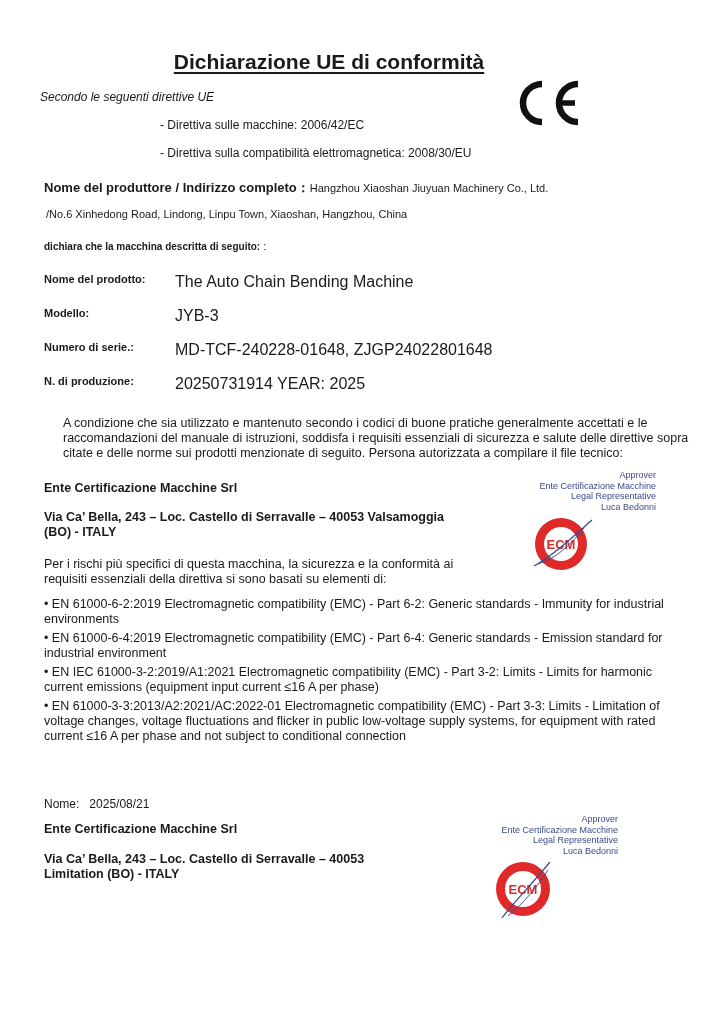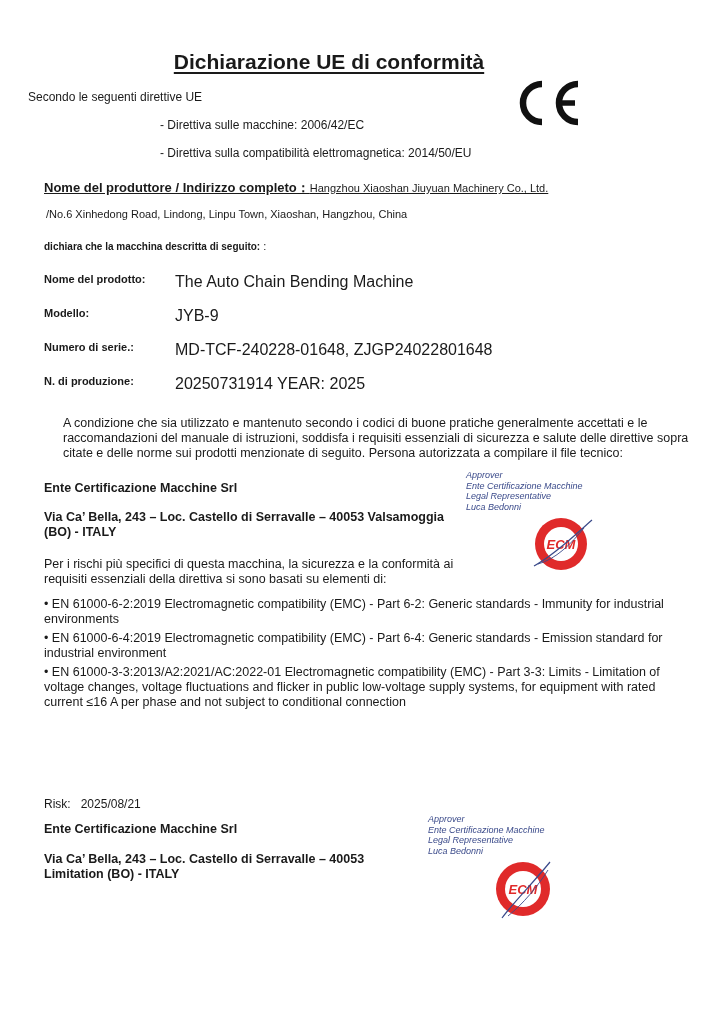--- a/index.html
+++ b/index.html
@@ -8,53 +8,53 @@
   .title { left:0; width:658px; top:50px; text-align:center; font-size:21px; font-weight:bold; text-decoration:underline; text-underline-offset:3px; }
   .t12 { font-size:12px; }
   .t11 { font-size:11px; }
   .b { font-weight:bold; }
   .ce { left:512px; top:80px; }
   .row-label { left:44px; font-size:11px; font-weight:bold; }
   .row-value { left:175px; font-size:16px; }
   .para { left:44px; width:650px; font-size:12.5px; line-height:15px; }
   .list { left:44px; width:650px; font-size:12.5px; line-height:15px; }
   .list .li { margin-bottom:4px; }
-  .stamp { width:190px; text-align:left; font-size:9px; line-height:10.5px; color:#3a4a8a;font-style:italic; }
+  .stamp { width:190px; text-align:right; font-size:9px; line-height:10.5px; color:#3a4a8a; }
   .seal { margin:2px auto 0; display:block; }
 </style>
 </head>
 <body>
 
 <div class="abs title">Dichiarazione UE di conformità</div>
 
-<div class="abs t12" style="left:28px;top:90px;">Secondo le seguenti direttive UE</div>
+<div class="abs t12" style="left:40px;top:90px;font-style:italic;">Secondo le seguenti direttive UE</div>
 <div class="abs t12" style="left:160px;top:118px;">- Direttiva sulle macchine: 2006/42/EC</div>
-<div class="abs t12" style="left:160px;top:146px;">- Direttiva sulla compatibilità elettromagnetica: 2014/50/EU</div>
+<div class="abs t12" style="left:160px;top:146px;">- Direttiva sulla compatibilità elettromagnetica: 2008/30/EU</div>
 
 <div class="abs ce">
   <svg width="72" height="46" viewBox="0 0 72 46">
     <path d="M30 4 A19 19 0 1 0 30 42" fill="none" stroke="#111" stroke-width="6.5"></path>
     <path d="M66 4 A19 19 0 1 0 66 42" fill="none" stroke="#111" stroke-width="6.5"></path>
     <line x1="48" y1="23" x2="63" y2="23" stroke="#111" stroke-width="5.5"></line>
   </svg>
 </div>
 
-<div class="abs" style="left:44px;top:178px;white-space:nowrap;text-decoration:underline;">
+<div class="abs" style="left:44px;top:178px;white-space:nowrap;">
   <span class="b" style="font-size:13px;">Nome del produttore / Indirizzo completo：</span><span style="font-size:11px;">Hangzhou Xiaoshan Jiuyuan Machinery Co., Ltd.</span>
 </div>
 <div class="abs t11" style="left:46px;top:208px;">/No.6 Xinhedong Road, Lindong, Linpu Town, Xiaoshan, Hangzhou, China</div>
 
 <div class="abs" style="left:44px;top:236px;white-space:nowrap;">
   <span class="b" style="font-size:10px;">dichiara che la macchina descritta di seguito:</span><span style="font-size:11px;"> :</span>
 </div>
 
 <div class="abs row-label" style="top:273px;">Nome del prodotto:</div>
 <div class="abs row-value" style="top:273px;">The Auto Chain Bending Machine</div>
 <div class="abs row-label" style="top:307px;">Modello:</div>
-<div class="abs row-value" style="top:307px;">JYB-9</div>
+<div class="abs row-value" style="top:307px;">JYB-3</div>
 <div class="abs row-label" style="top:341px;">Numero di serie.:</div>
 <div class="abs row-value" style="top:341px;">MD-TCF-240228-01648, ZJGP24022801648</div>
 <div class="abs row-label" style="top:375px;">N. di produzione:</div>
 <div class="abs row-value" style="top:375px;">20250731914 YEAR: 2025</div>
 
 <div class="abs para" style="top:416px;margin-left:19px;">A condizione che sia utilizzato e mantenuto secondo i codici di buone pratiche generalmente accettati e le raccomandazioni del manuale di istruzioni, soddisfa i requisiti essenziali di sicurezza e salute delle direttive sopra citate e delle norme sui prodotti menzionate di seguito. Persona autorizzata a compilare il file tecnico:</div>
 
 <div class="abs b" style="left:44px;top:481px;font-size:12.5px;">Ente Certificazione Macchine Srl</div>
 <div class="abs b" style="left:44px;top:510px;width:430px;font-size:12.5px;line-height:15px;">Via Ca’ Bella, 243 – Loc. Castello di Serravalle – 40053 Valsamoggia (BO) - ITALY</div>
 
@@ -70,25 +70,26 @@
     <path d="M8 52 C 30 40, 50 20, 66 6" stroke="#3a4a8a" stroke-width="1.2" fill="none"></path>
     <path d="M12 50 C 30 45, 45 30, 58 14" stroke="#3a4a8a" stroke-width="0.9" fill="none"></path>
   </svg>
 </div>
 
 <div class="abs para" style="top:557px;width:430px;">Per i rischi più specifici di questa macchina, la sicurezza e la conformità ai requisiti essenziali della direttiva si sono basati su elementi di:</div>
 
 <div class="abs list" style="top:597px;">
   <div class="li">• EN 61000-6-2:2019 Electromagnetic compatibility (EMC) - Part 6-2: Generic standards - Immunity for industrial environments</div>
   <div class="li">• EN 61000-6-4:2019 Electromagnetic compatibility (EMC) - Part 6-4: Generic standards - Emission standard for industrial environment</div>
+  <div class="li">• EN IEC 61000-3-2:2019/A1:2021 Electromagnetic compatibility (EMC) - Part 3-2: Limits - Limits for harmonic current emissions (equipment input current ≤16 A per phase)</div>
   <div class="li">• EN 61000-3-3:2013/A2:2021/AC:2022-01 Electromagnetic compatibility (EMC) - Part 3-3: Limits - Limitation of voltage changes, voltage fluctuations and flicker in public low-voltage supply systems, for equipment with rated current ≤16 A per phase and not subject to conditional connection</div>
 </div>
 
 <div class="abs" style="left:44px;top:797px;font-size:12px;">
-  <span>Risk:</span>&nbsp;&nbsp;&nbsp;<span>2025/08/21</span>
+  <span>Nome:</span>&nbsp;&nbsp;&nbsp;<span>2025/08/21</span>
 </div>
 <div class="abs b" style="left:44px;top:822px;font-size:12.5px;">Ente Certificazione Macchine Srl</div>
 <div class="abs b" style="left:44px;top:852px;font-size:12.5px;line-height:15px;">
   <div>Via Ca’ Bella, 243 – Loc. Castello di Serravalle – 40053</div>
   <div>Limitation (BO) - ITALY</div>
 </div>
 
 <div class="abs stamp" style="left:428px;top:814px;">
   <div>Approver</div>
   <div>Ente Certificazione Macchine</div>

